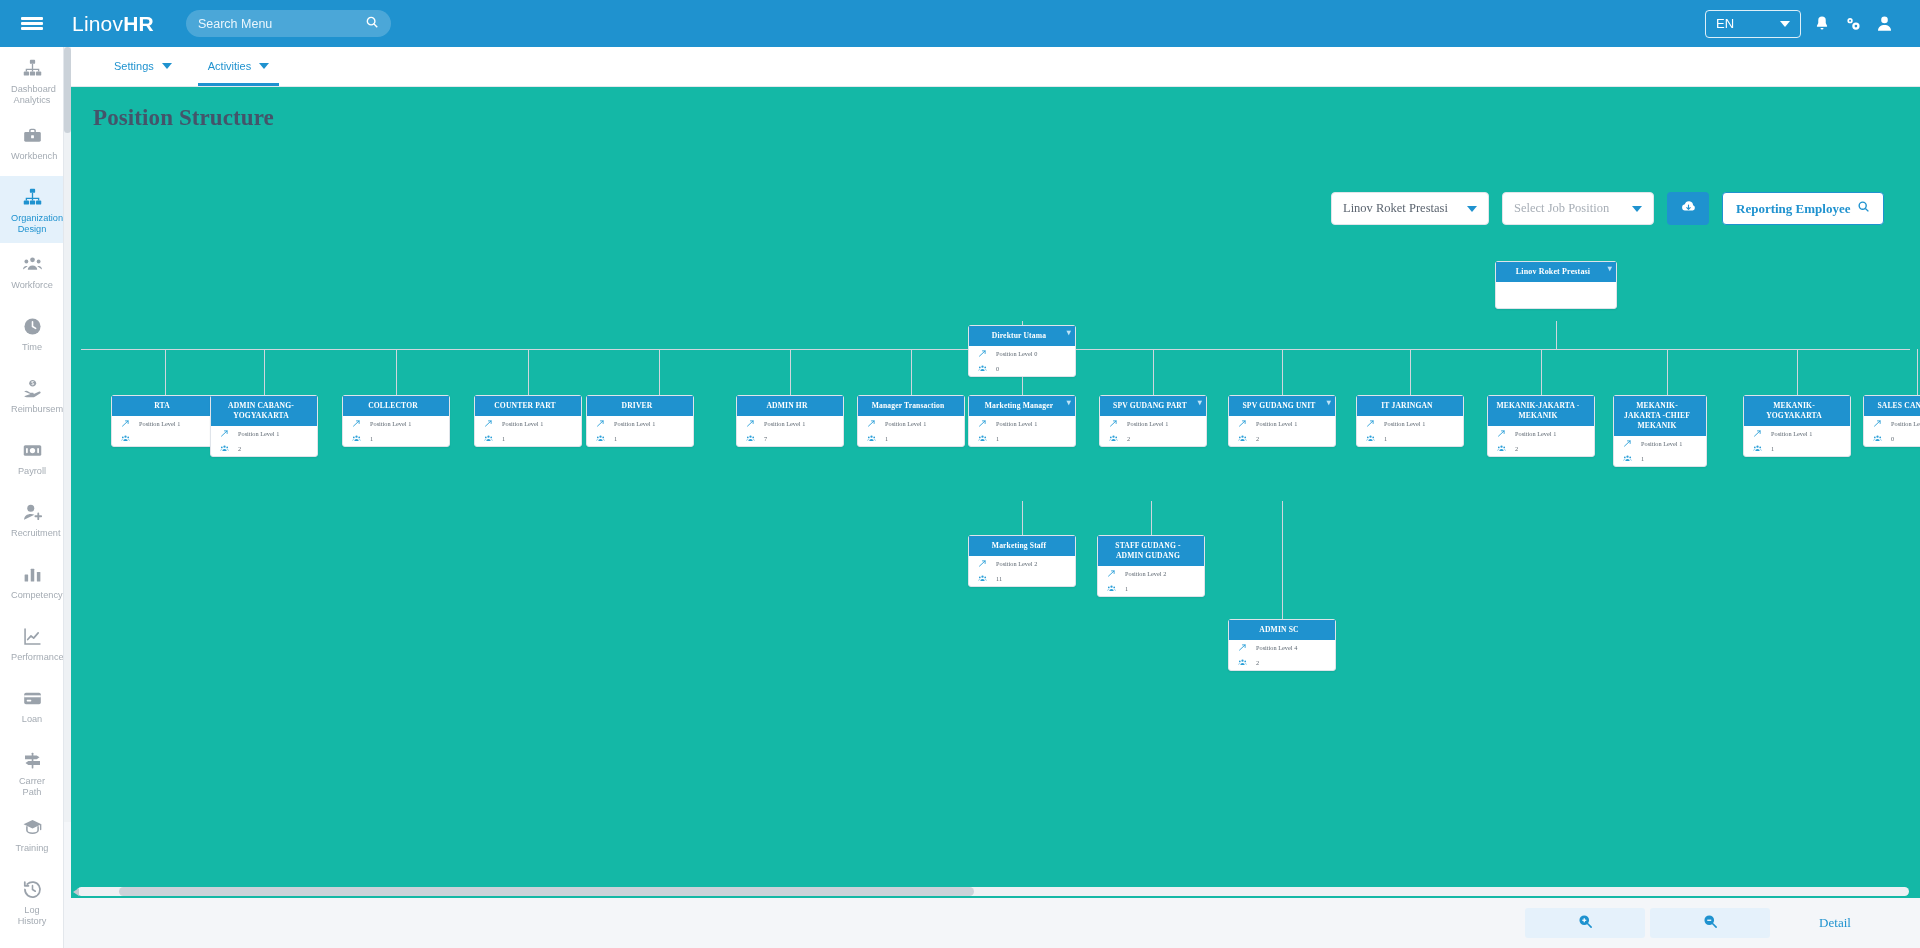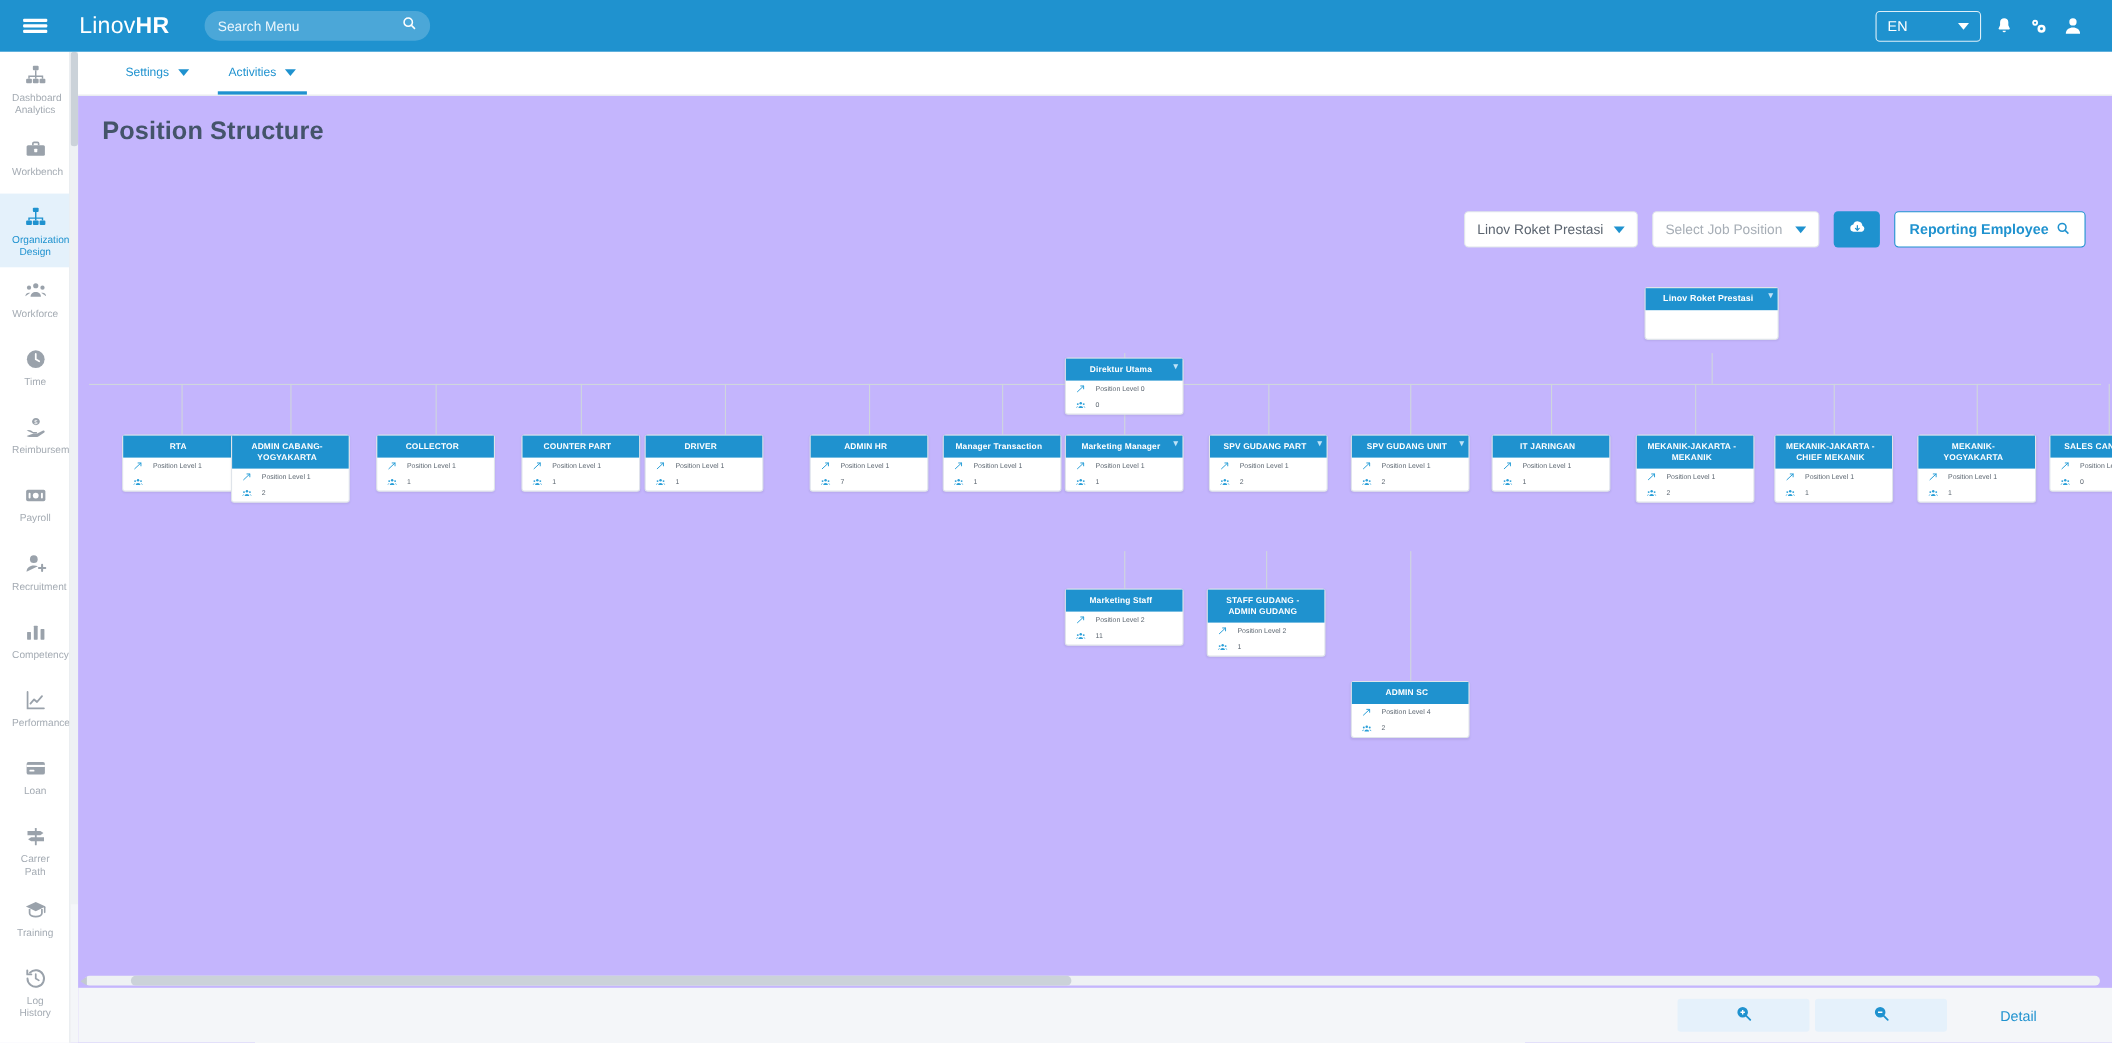--- a/index.html
+++ b/index.html
@@ -72,21 +72,21 @@
     position:relative;
   }
   .tab .tcaret{ border-left:5px solid transparent;border-right:5px solid transparent;border-top:6px solid #1f92cf;}
   .tab.active:after{
     content:''; position:absolute; left:8px; right:8px; bottom:0; height:3px; background:#1f92cf;
   }
 
   
   .page{
     position:absolute; top:87px; left:71px; width:1849px; height:861px;
-    background:#c4b5fd; overflow:hidden;
+    background:#14b8a6; overflow:hidden;font-family:Liberation Serif, serif;
   }
   .page-title{
     position:absolute; top:18px; left:22px;
     font-size:23px; font-weight:bold; color:#44546a; letter-spacing:.1px;
   }
 
   
   .tools{ position:absolute; top:105px; left:1260px; display:flex; align-items:center; gap:13px;}
   .selectbox{
     height:33px; background:#fff; border:1px solid #e0e5ea; border-radius:4px;
@@ -771,21 +771,21 @@
               <circle cx="12" cy="7" r="3"></circle>
               <circle cx="4.8" cy="9" r="2.3"></circle>
               <circle cx="19.2" cy="9" r="2.3"></circle>
               <path d="M6.4 18.6c0-3.1 2.5-5 5.6-5s5.6 1.9 5.6 5z"></path>
               <path d="M.8 18.2c0-2.2 1.6-3.6 3.7-3.6.4 0 .9.1 1.3.2M23.2 18.2c0-2.2-1.6-3.6-3.7-3.6-.4 0-.9.1-1.3.2"></path>
             </svg>
           </span>
           <span>2</span>
         </div>
       </div>
-      <div class="node" style="left: 1542px; top: 168px; width: 108px;">
+      <div class="node" style="left: 1542px; top: 168px; width: 94px;">
         <div class="nhead">
           <span>MEKANIK-JAKARTA -CHIEF MEKANIK</span>
         </div>
         <div class="nrow">
           <span class="ni">
             <svg width="9" height="9" viewBox="0 0 24 24" fill="none" stroke="#2a9fd8" stroke-width="2.4" stroke-linecap="round">
               <path d="M4 19L19 5"></path>
               <path d="M12 5h7v7"></path>
             </svg>
           </span>

